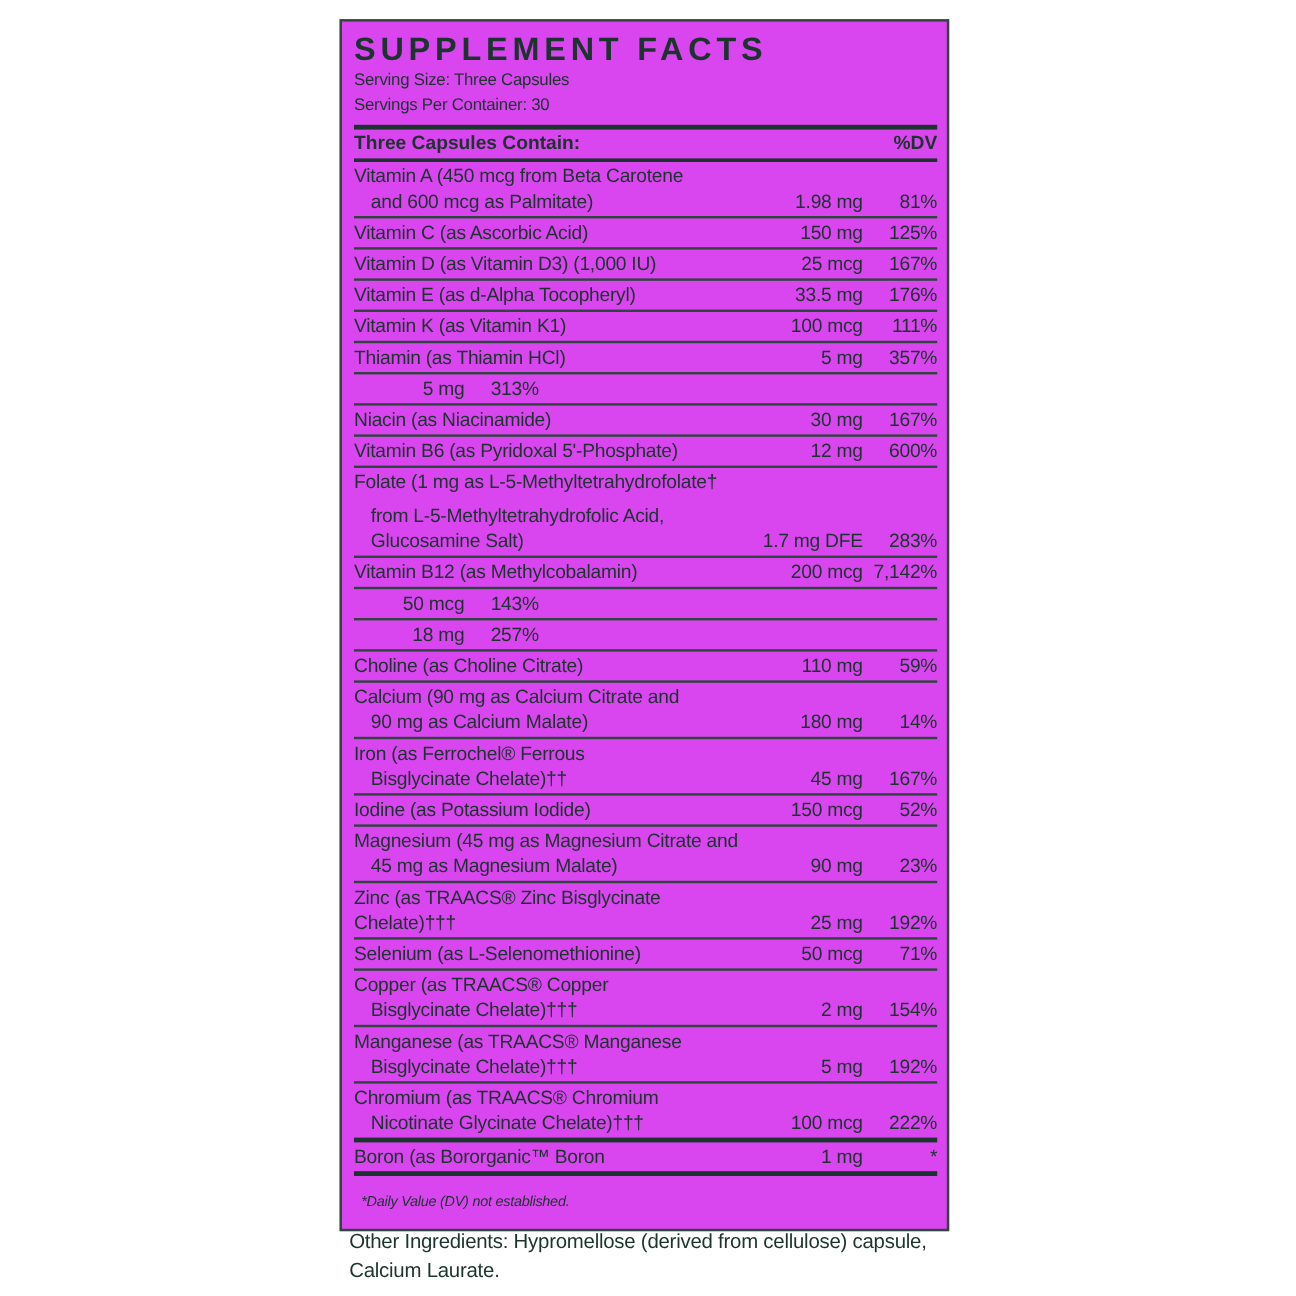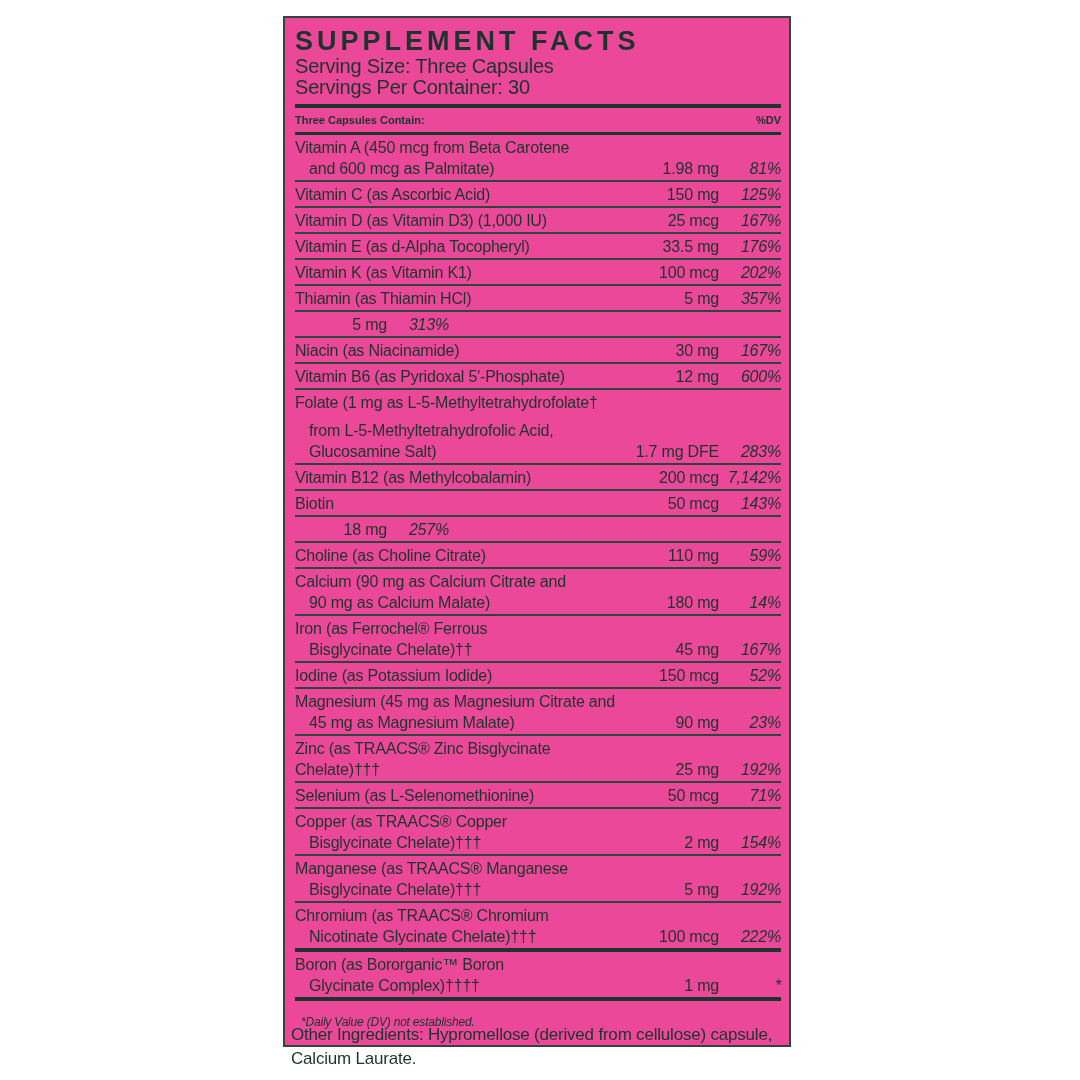--- a/index.html
+++ b/index.html
@@ -17,43 +17,43 @@
     height: 1080px;
   }
   .panel {
     position: absolute;
     left: 283px;
     top: 16px;
     width: 508px;
     box-sizing: border-box;
     border: 2px solid #31443d;
     padding: 6px 8px 10px 10px;
-    background: #ec4899;
+    background: #d946ef;
   }
   .panel-title {
     font-size: 27px;
     font-weight: bold;
     letter-spacing: 4px;
     line-height: 30px;
     padding-top: 2px;
     white-space: nowrap;
   }
   .serving-line {
-    font-size: 20px;
+    font-size: 14px;
     line-height: 21px;
     letter-spacing: -0.2px;
   }
   .serving-block { padding-bottom: 6px; }
   .thick-rule { border-top: 4px solid #1c342d; }
   .head-row {
     display: flex;
     justify-content: space-between;
     align-items: baseline;
     font-weight: bold;
-    font-size: 11px;
+    font-size: 16px;
     line-height: 24px;
     border-bottom: 3px solid #1c342d;
   }
   .rows { }
   .row {
     display: flex;
     align-items: flex-end;
     padding: 2px 0 1px 0;
     border-bottom: 2px solid #2e453d;
     font-size: 16px;
@@ -69,21 +69,20 @@
     flex: 0 0 auto;
     min-width: 92px;
     text-align: right;
     white-space: nowrap;
   }
   .row .dv {
     flex: 0 0 auto;
     min-width: 62px;
     text-align: right;
     white-space: nowrap;
-    font-style: italic;
   }
   .footnote {
     font-size: 12px;
     letter-spacing: -0.2px;
     padding: 14px 0 6px 6px;
     font-style: italic;
   }
   .other-ingredients {
     position: absolute;
     left: 291px;
@@ -142,21 +141,21 @@
             <div>Vitamin E (as d-Alpha Tocopheryl)</div>
           </div>
           <div class="amt">33.5 mg</div>
           <div class="dv">176%</div>
         </div>
         <div class="row">
           <div class="name">
             <div>Vitamin K (as Vitamin K1)</div>
           </div>
           <div class="amt">100 mcg</div>
-          <div class="dv">202%</div>
+          <div class="dv">111%</div>
         </div>
         <div class="row">
           <div class="name">
             <div>Thiamin (as Thiamin HCl)</div>
           </div>
           <div class="amt">5 mg</div>
           <div class="dv">357%</div>
         </div>
         <div class="row">
           <div class="amt">5 mg</div>
@@ -186,23 +185,20 @@
           <div class="dv">283%</div>
         </div>
         <div class="row">
           <div class="name">
             <div>Vitamin B12 (as Methylcobalamin)</div>
           </div>
           <div class="amt">200 mcg</div>
           <div class="dv">7,142%</div>
         </div>
         <div class="row">
-          <div class="name">
-            <div>Biotin</div>
-          </div>
           <div class="amt">50 mcg</div>
           <div class="dv">143%</div>
         </div>
         <div class="row">
           <div class="amt">18 mg</div>
           <div class="dv">257%</div>
         </div>
         <div class="row">
           <div class="name">
             <div>Choline (as Choline Citrate)</div>
@@ -275,21 +271,20 @@
           <div class="name">
             <div>Chromium (as TRAACS® Chromium</div>
             <div class="cont">Nicotinate Glycinate Chelate)†††</div>
           </div>
           <div class="amt">100 mcg</div>
           <div class="dv">222%</div>
         </div>
         <div class="row thick">
           <div class="name">
             <div>Boron (as Bororganic™ Boron</div>
-            <div class="cont">Glycinate Complex)††††</div>
           </div>
           <div class="amt">1 mg</div>
           <div class="dv">*</div>
         </div>
       </div>
 
     <div class="footnote">*Daily Value (DV) not established.</div>
   </div>
 
   <div class="other-ingredients">Other Ingredients: Hypromellose (derived from cellulose) capsule, Calcium Laurate.</div>

